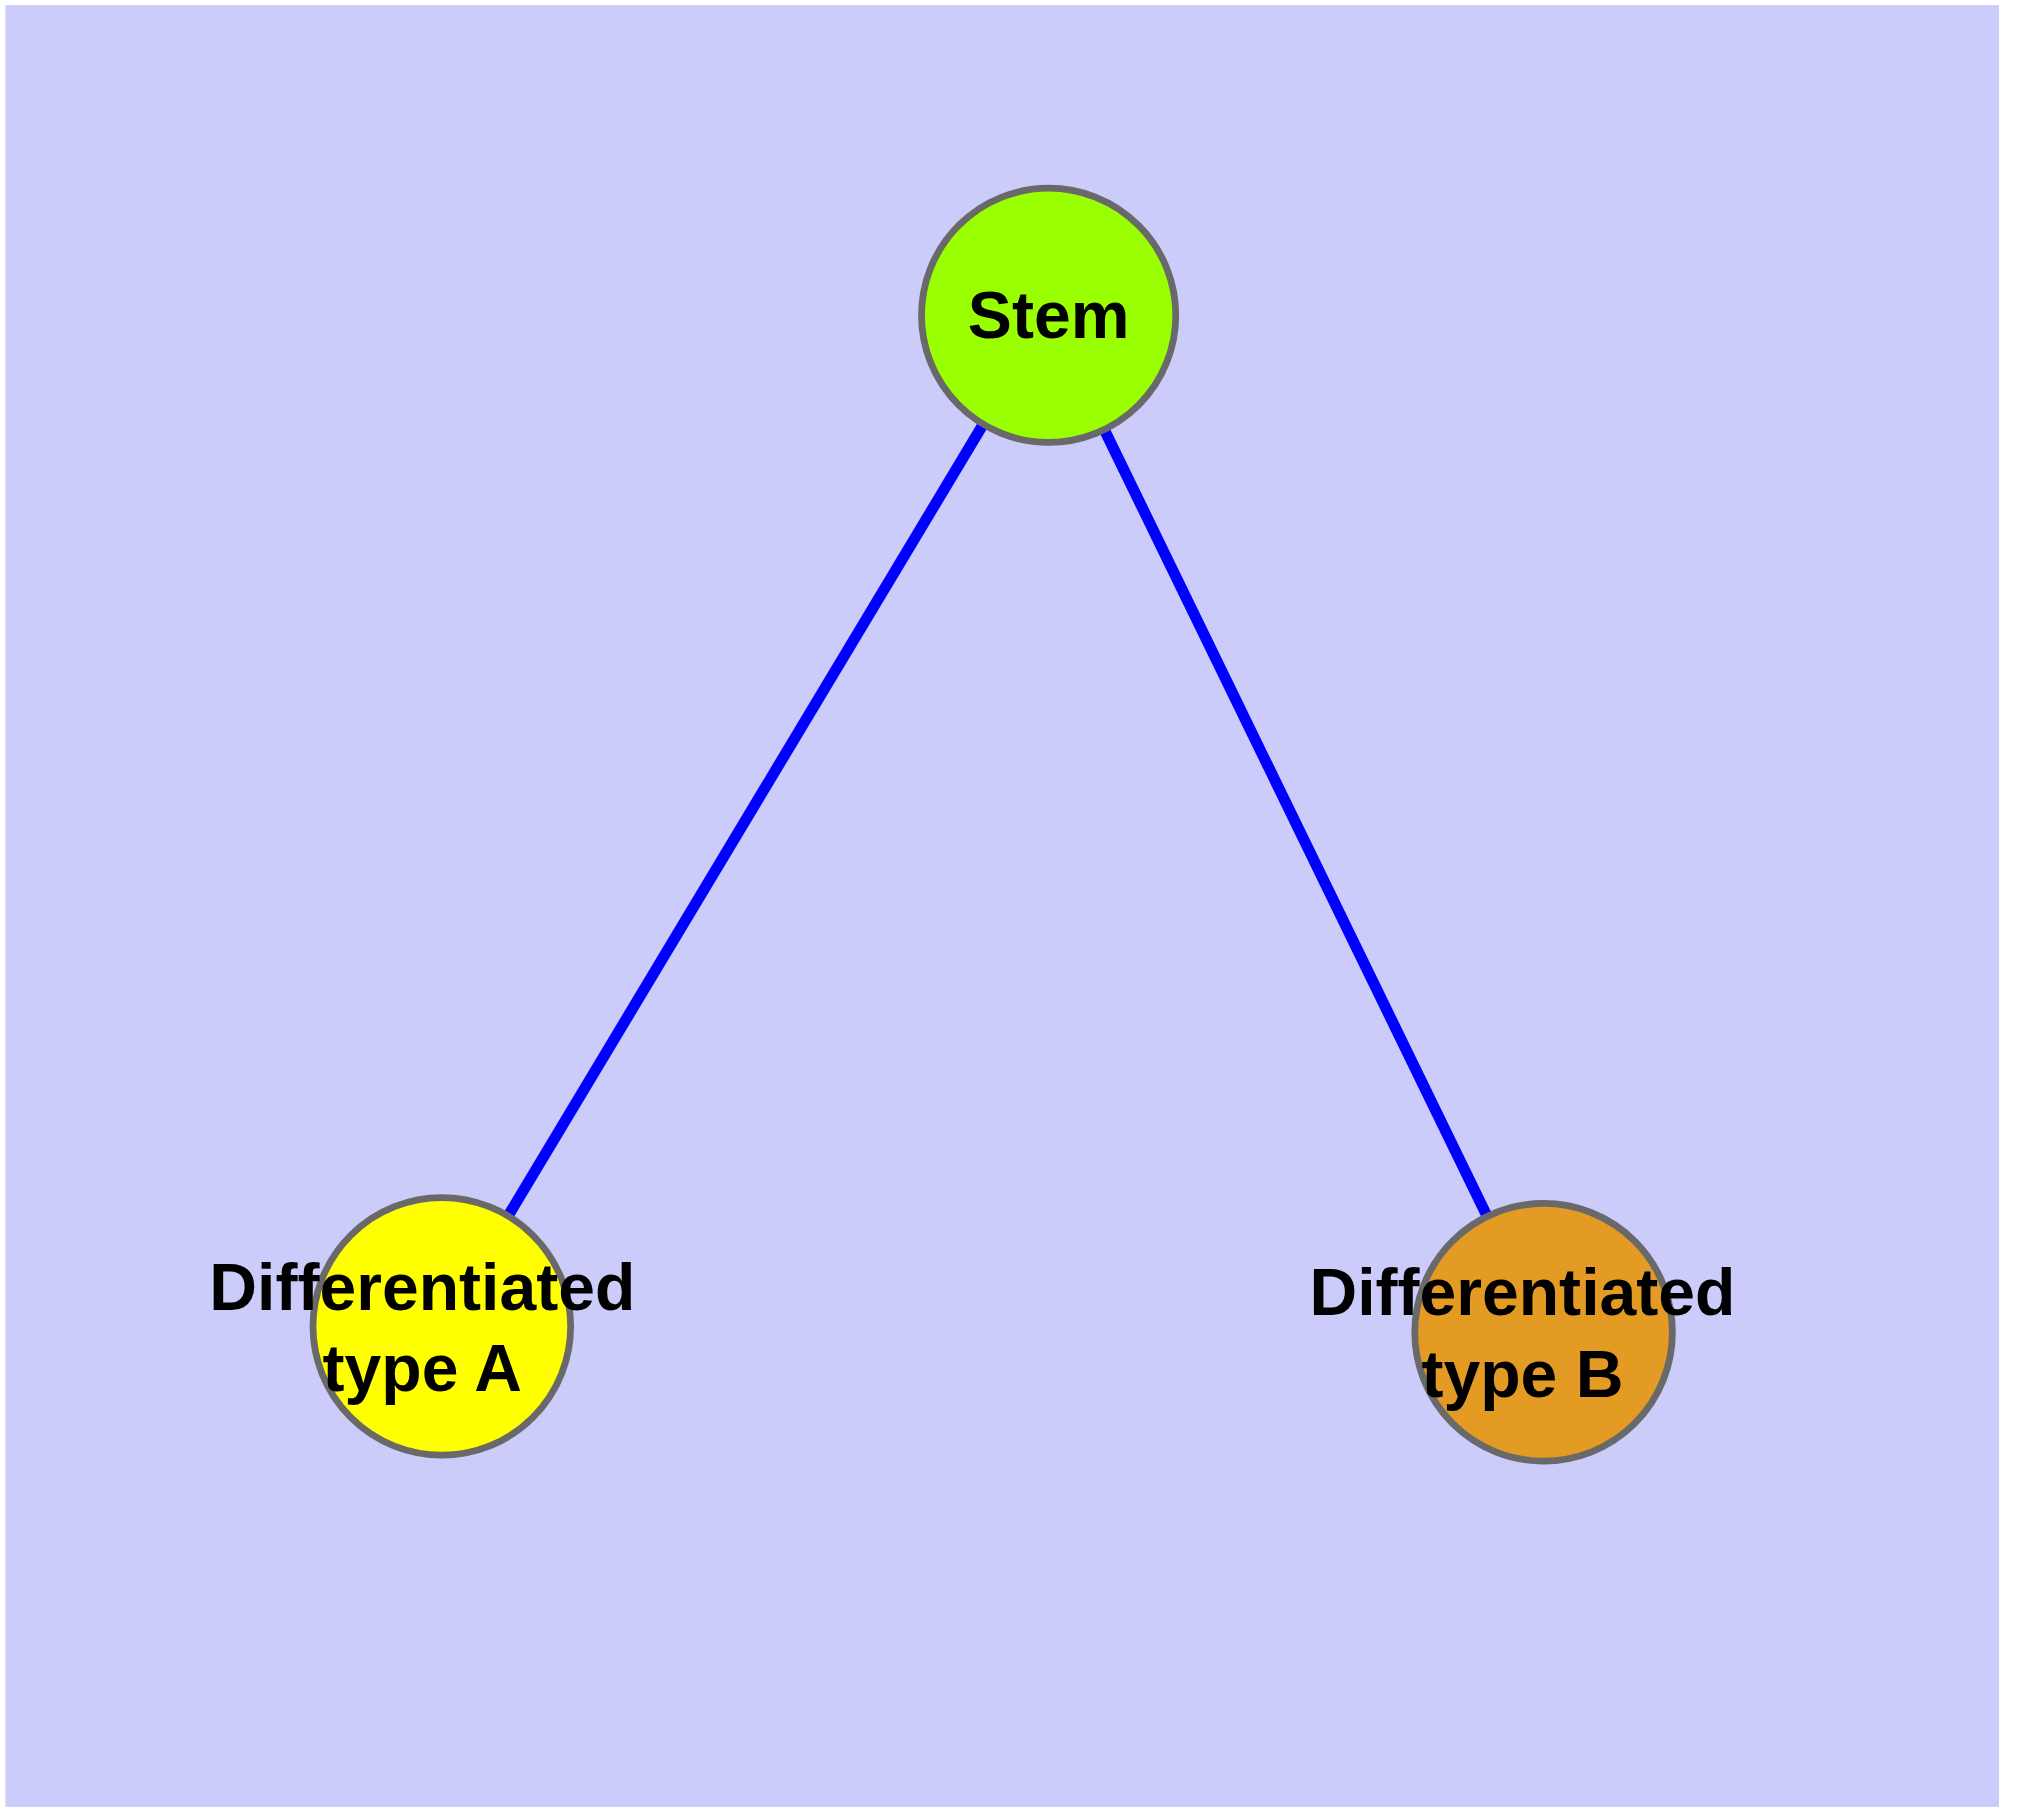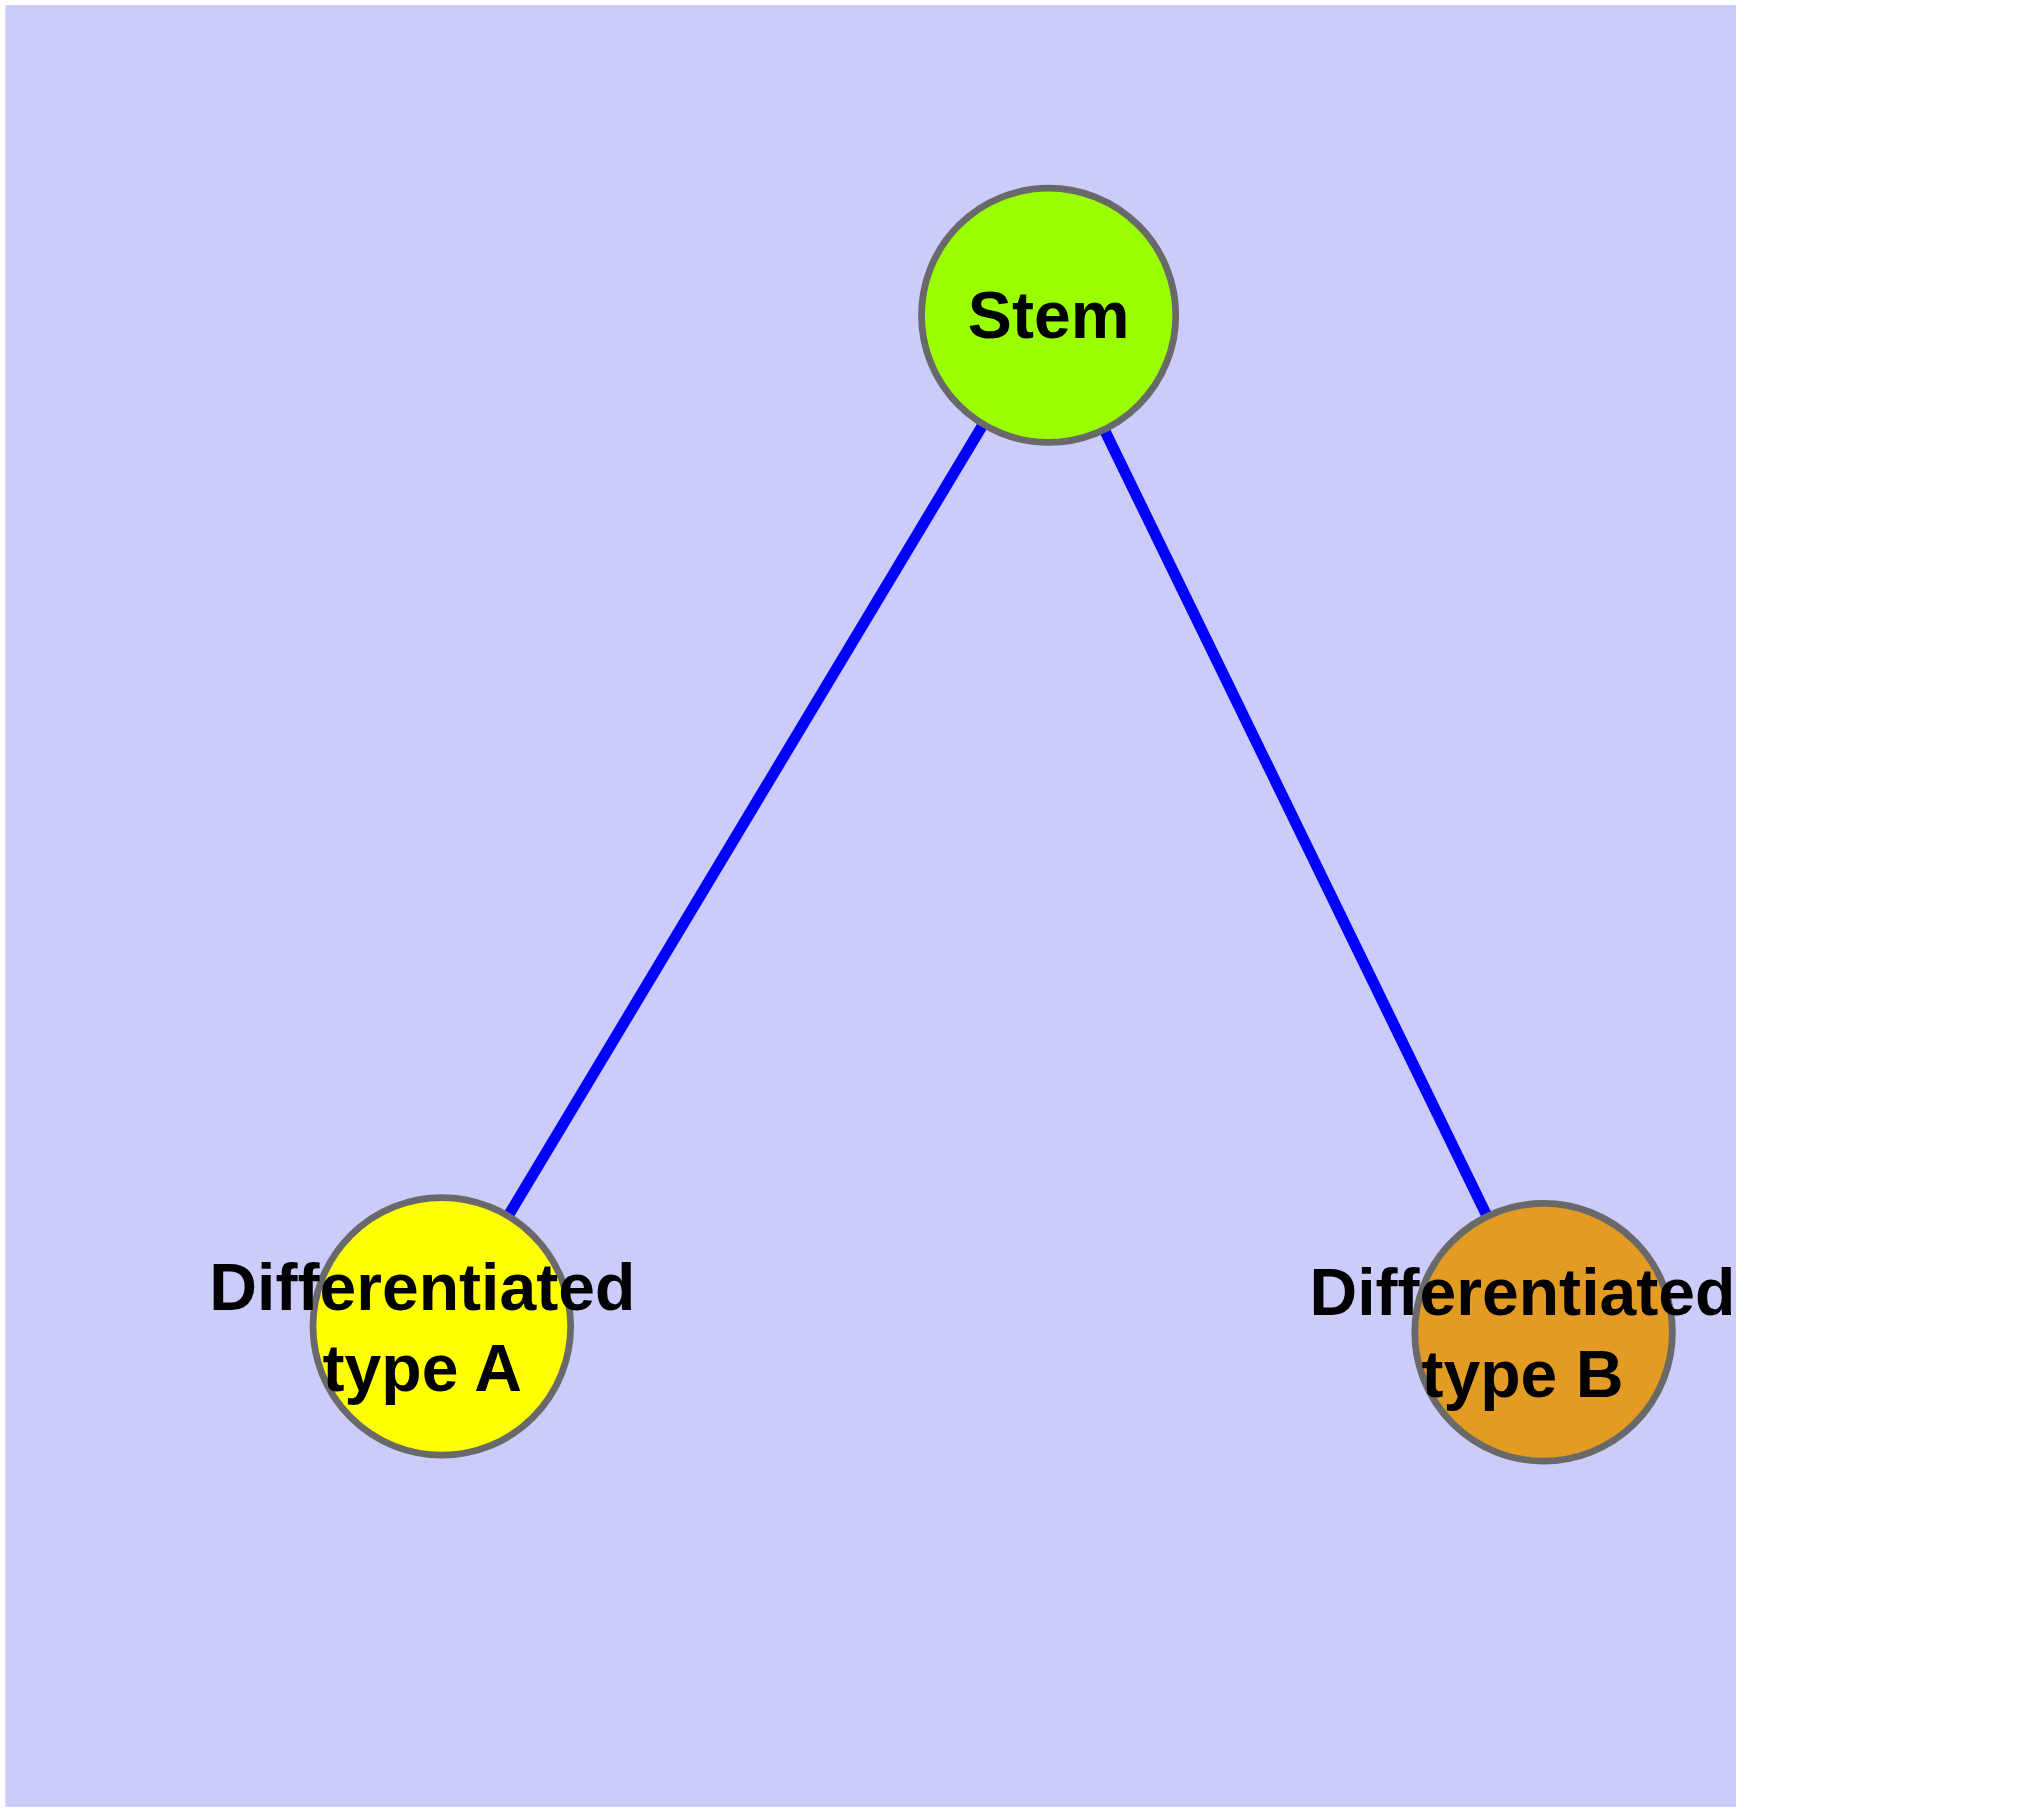--- a/index.html
+++ b/index.html
@@ -2,21 +2,21 @@
 <html style="font-size:13.6px"><head>
 <meta charset="utf-8">
 <style>
   html, body {
     margin: 0;
     padding: 0;
     background: #ffffff;
   }
   #canvas {
     position: relative;
-    width: 1736px;
+    width: 1999px;
     height: 1812px;
     background: #ffffff;
     overflow: hidden;
     font-family: "Liberation Sans", sans-serif;
   }
   #graph-svg {
     position: absolute;
     left: 0;
     top: 0;
     width: 2021px;

